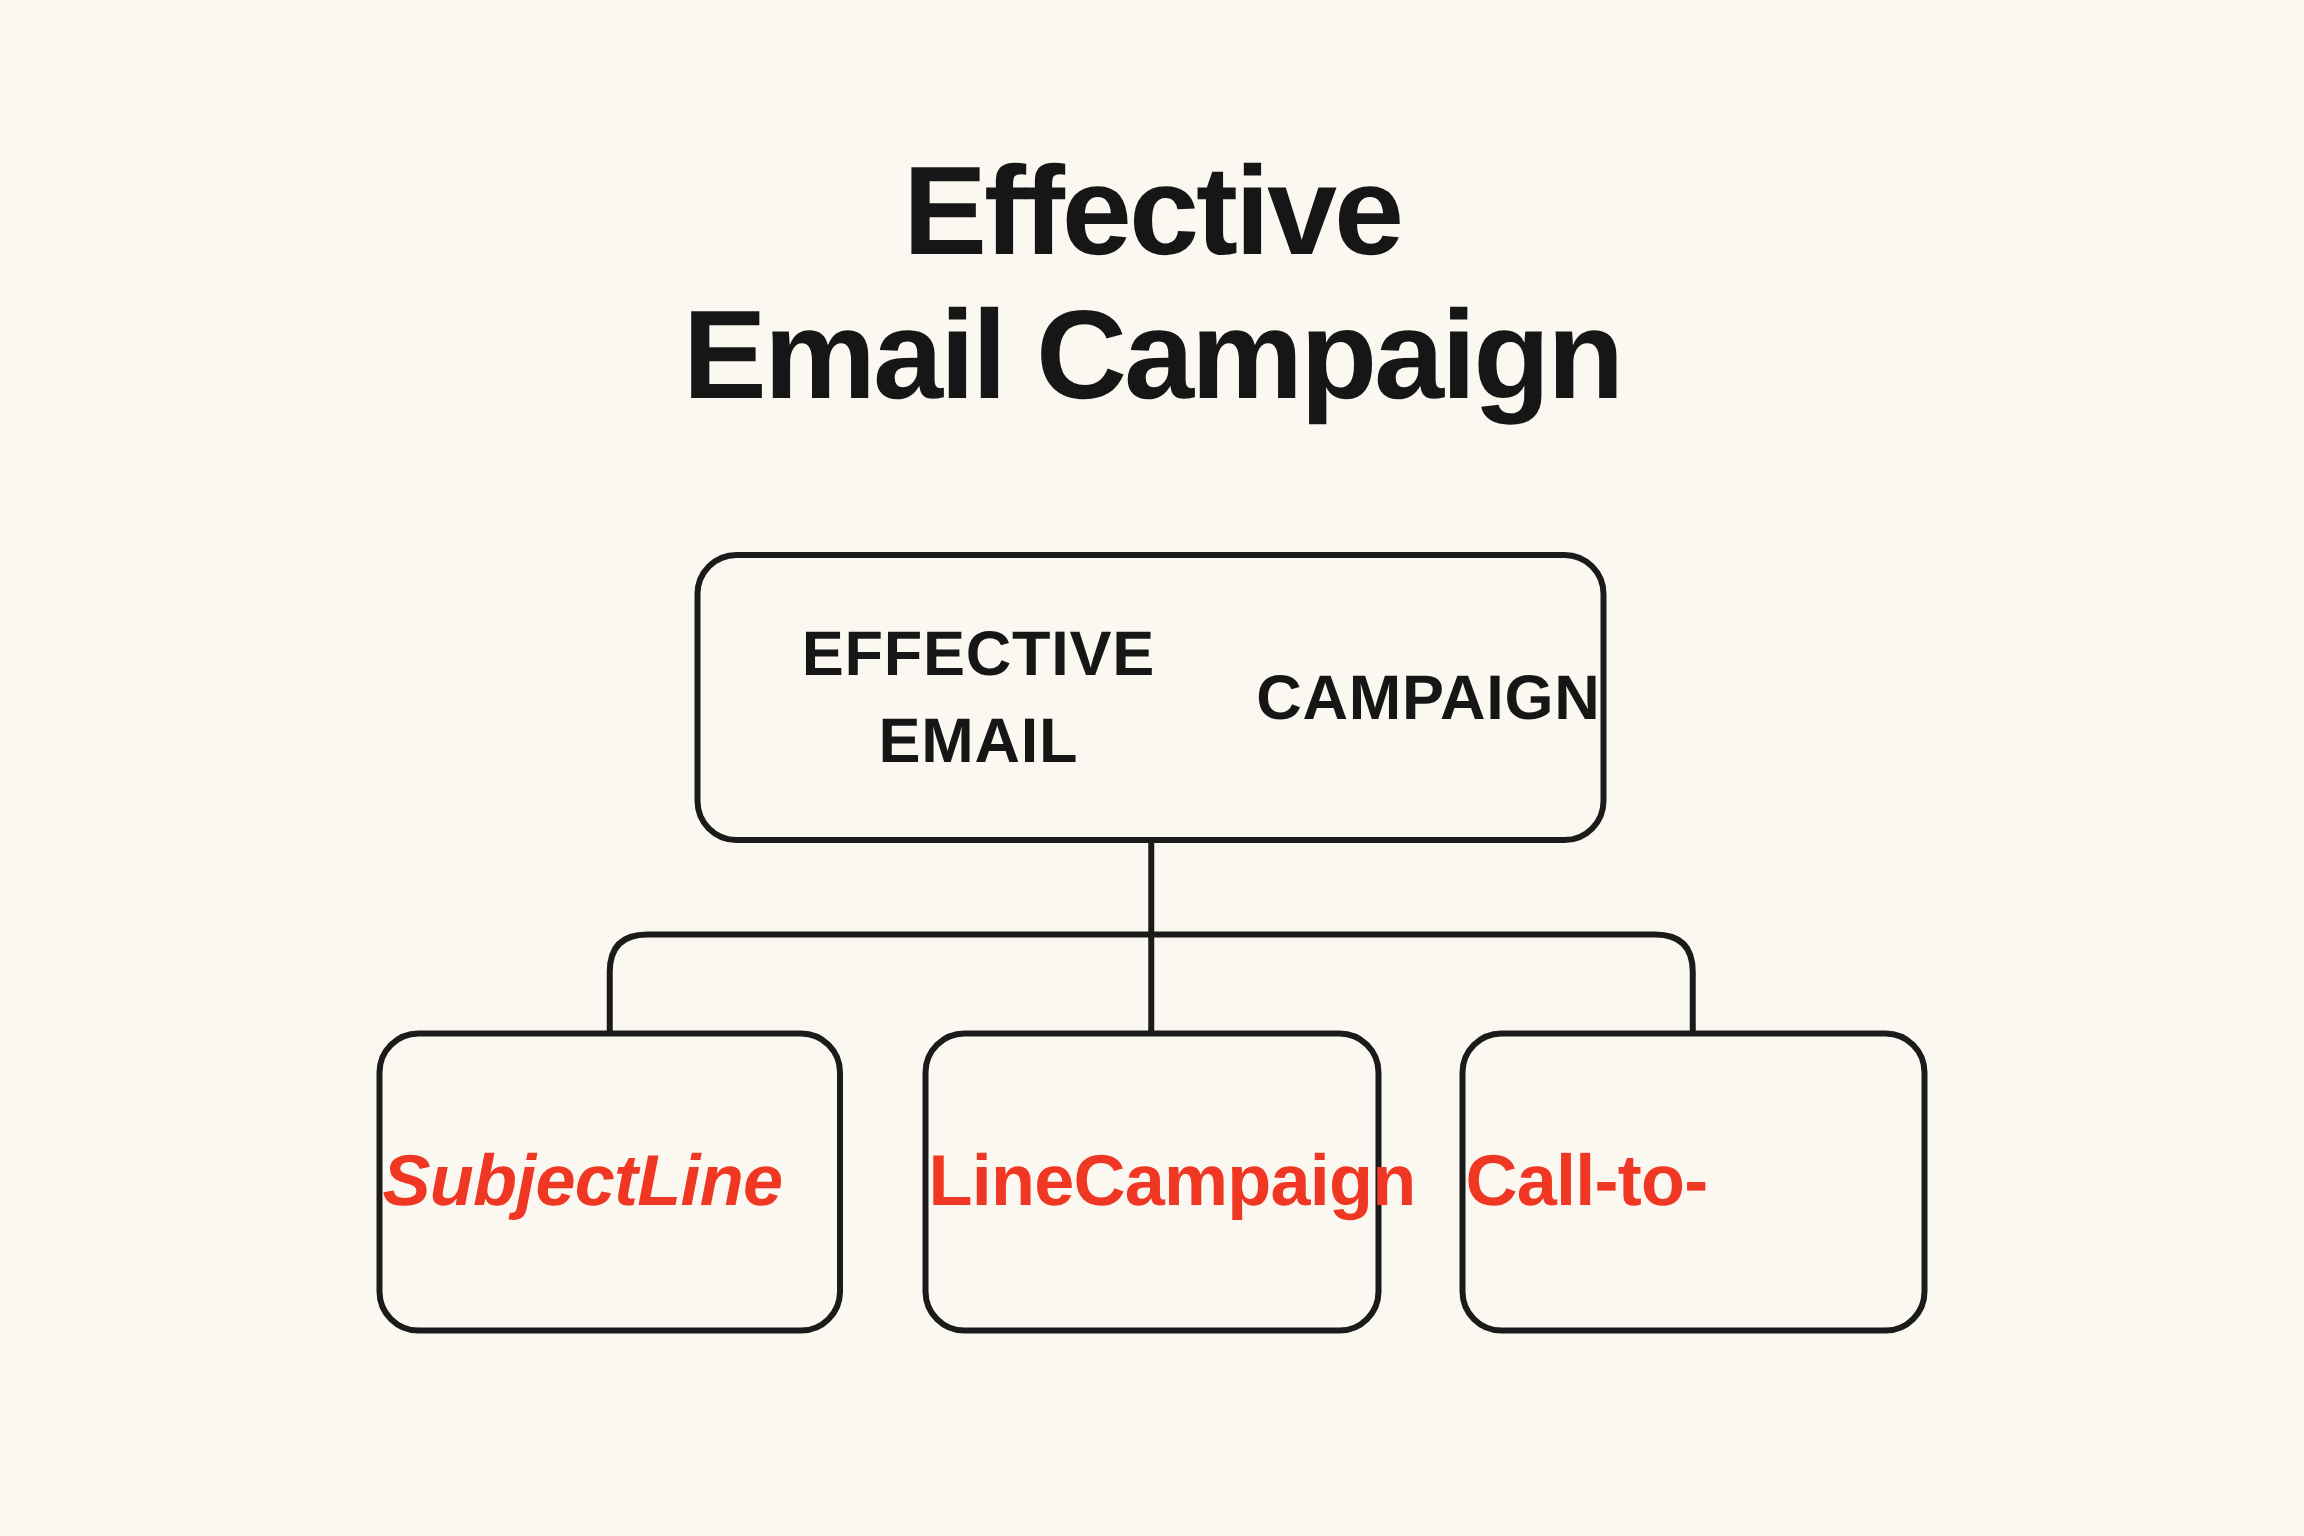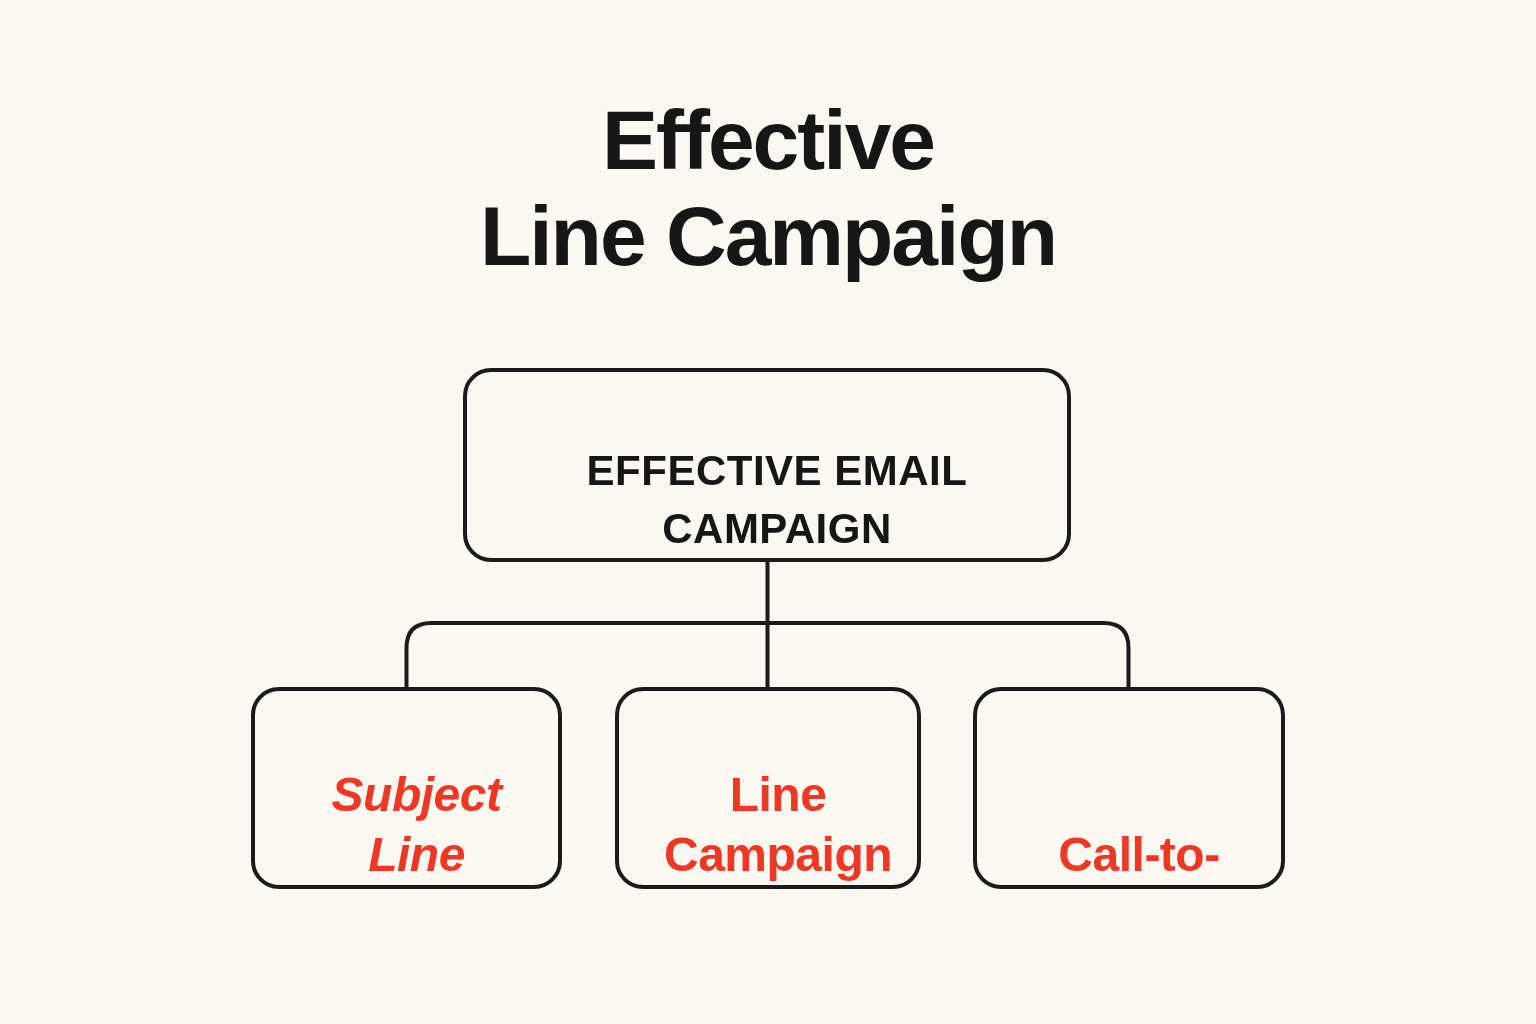--- a/index.html
+++ b/index.html
@@ -36,25 +36,23 @@
     top: 0; left: 0;
     width: 1536px; height: 1024px;
     pointer-events: none;
   }
   .node {
     position: absolute;
     border: 4px solid var(--stroke);
     border-radius: 28px;
     background: var(--background);
     display: flex;
-    flex-direction: column;
     align-items: center;
-    justify-content: flex-end;
+    justify-content: flex-start;
     text-align: center;
-    padding-left: 20px;
   }
   .node .nline { display: block; }
   .node-root {
     left: 463px; top: 368px;
     width: 608px; height: 194px;
     color: var(--ink);
     font-size: 42px;
     font-weight: bold;
     line-height: 58px;
     letter-spacing: 0.5px;
@@ -73,21 +71,21 @@
   .node-body    { left: 615px; width: 306px; }
   .node-cta     { left: 973px; width: 312px; }
 </style>
 </head>
 <body>
 
 <div class="canvas">
 
   <h1 class="title">
     <span class="line">Effective</span>
-    <span class="line">Line Campaign</span>
+    <span class="line">Email Campaign</span>
   </h1>
 
   <svg class="connectors" viewBox="0 0 1536 1024" xmlns="http://www.w3.org/2000/svg">
     <path d="M 767.5 560 L 767.5 689" fill="none" stroke="#1B1B1B" stroke-width="4"></path>
     <path d="M 406.5 689 L 406.5 648 Q 406.5 623 431.5 623 L 1103.5 623 Q 1128.5 623 1128.5 648 L 1128.5 689" fill="none" stroke="#1B1B1B" stroke-width="4"></path>
   </svg>
 
   <div class="node node-root">
     <span class="nline">EFFECTIVE EMAIL</span>
     <span class="nline">CAMPAIGN</span>

